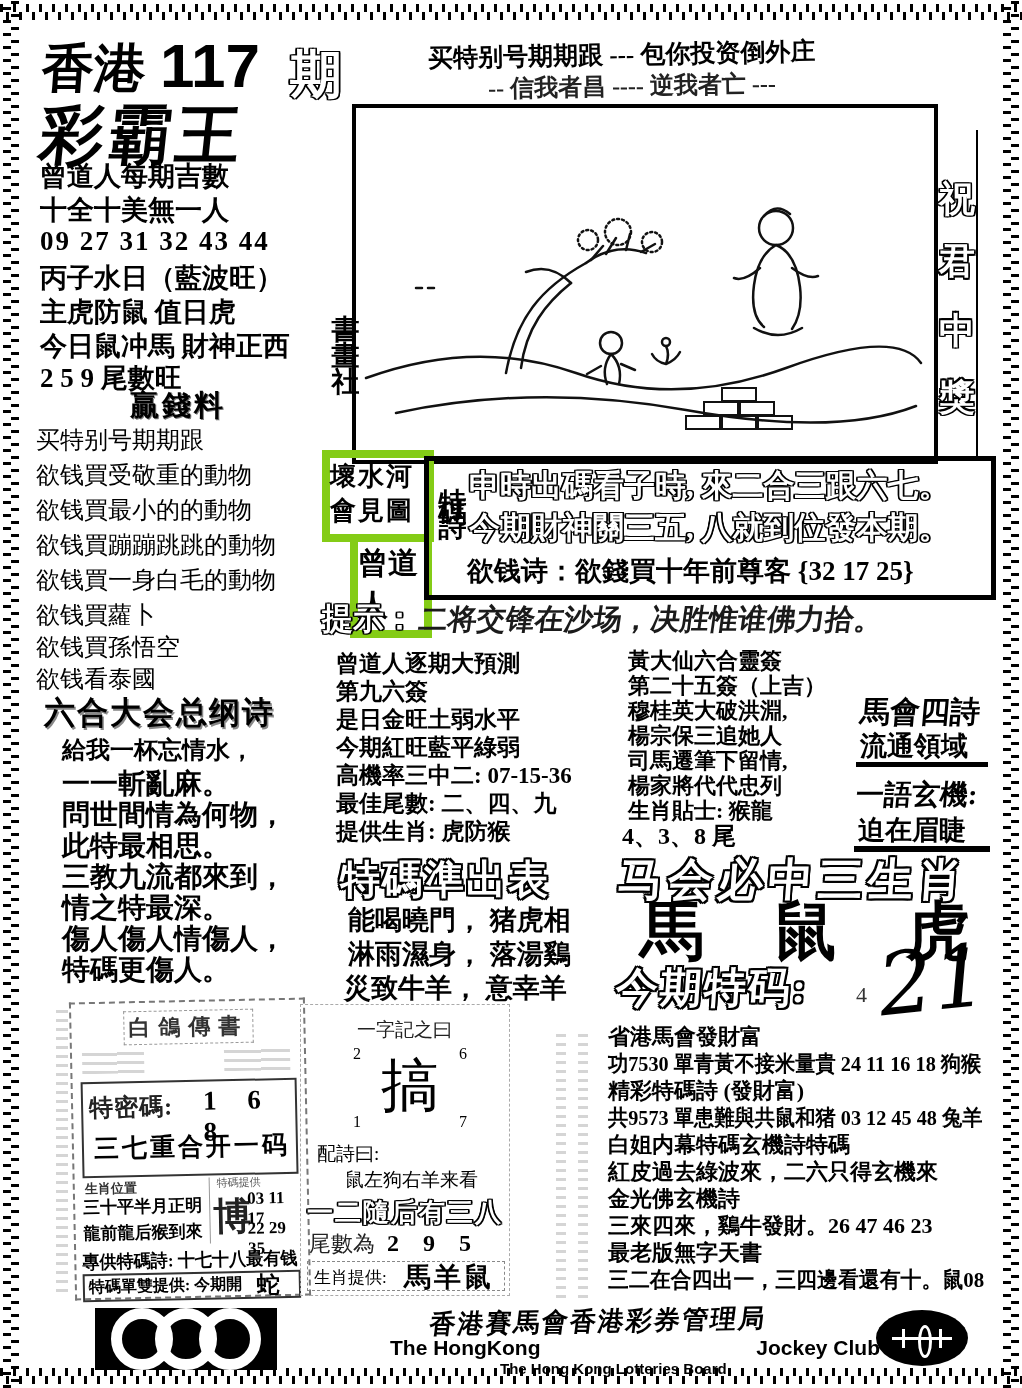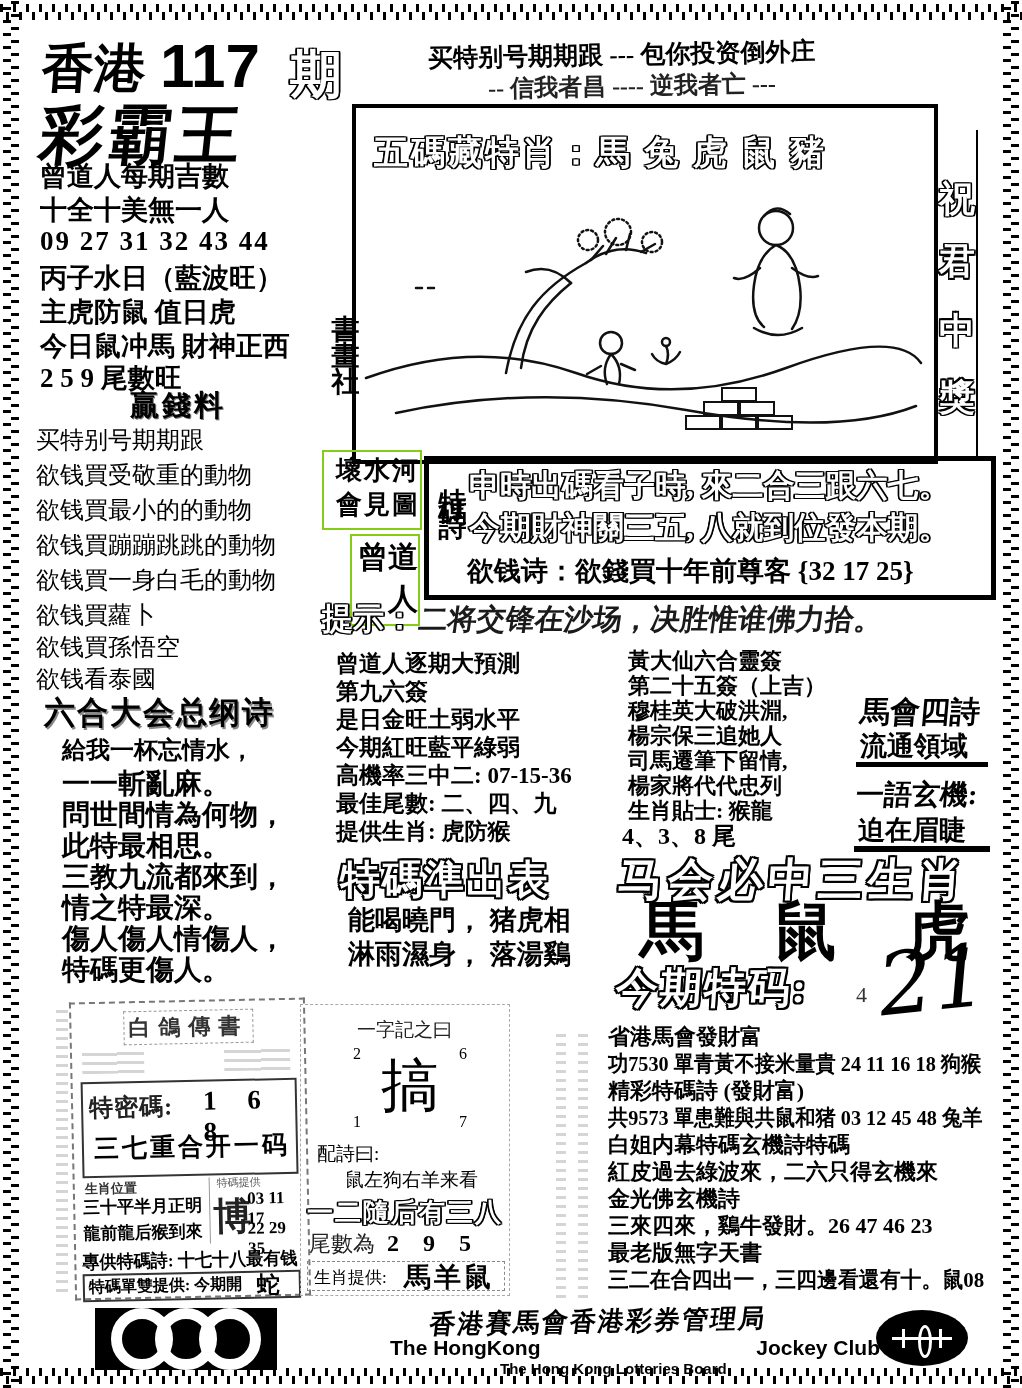--- a/index.html
+++ b/index.html
@@ -20,21 +20,21 @@
   .mh::before{content:"";position:absolute;top:0;height:8px;left:0;right:0;
     background:repeating-linear-gradient(90deg,#000 0 3px,transparent 3px 13px);}
   .mh::after{content:"";position:absolute;top:8px;height:8px;left:0;right:0;
     background:repeating-linear-gradient(90deg,transparent 0 6px,#000 6px 9px,transparent 9px 13px);}
   .mv{position:absolute;width:16px;top:0;bottom:0;}
   .mv::before{content:"";position:absolute;left:0;width:8px;top:0;bottom:0;
     background:repeating-linear-gradient(0deg,#000 0 3px,transparent 3px 13px);}
   .mv::after{content:"";position:absolute;left:8px;width:8px;top:0;bottom:0;
     background:repeating-linear-gradient(0deg,transparent 0 6px,#000 6px 9px,transparent 9px 13px);}
   .noise{background:repeating-linear-gradient(0deg,#b9b9b9 0 3px,transparent 3px 9px);opacity:.6;}
-  .seal{border:2px solid #84cc16;text-align:right;font-weight:bold;}
+  .seal{border:8px solid #84cc16;text-align:left;font-weight:bold;}
   .rule{background:#000;}
   .handnum{font-style:italic;font-family:"DejaVu Serif",serif;}
 </style>
 </head>
 <body>
 
 <div id="page">
 
   <div class="mh" style="top:4px;"></div>
   <div class="mh" style="top:1368px;"></div>
@@ -77,21 +77,20 @@
     <div class="abs b nw" style="left:62px;top:765px;font-size:28px;">一一斬亂麻。</div>
     <div class="abs b nw" style="left:62px;top:796px;font-size:28px;">問世間情為何物，</div>
     <div class="abs b nw" style="left:62px;top:827px;font-size:28px;">此特最相思。</div>
     <div class="abs b nw" style="left:62px;top:858px;font-size:28px;">三教九流都來到，</div>
     <div class="abs b nw" style="left:62px;top:889px;font-size:28px;">情之特最深。</div>
     <div class="abs b nw" style="left:62px;top:920px;font-size:28px;">傷人傷人情傷人，</div>
     <div class="abs b nw" style="left:62px;top:951px;font-size:28px;">特碼更傷人。</div>
   </div>
 
   <div class="abs" style="left:352px;top:104px;width:578px;height:352px;border:4px solid #000;">
-    <div class="abs outline-thin nw" style="left:18px;top:22px;font-size:34px;letter-spacing:3px;">五碼藏特肖：馬  兔  虎  鼠  豬</div>
     <svg class="abs" style="left:0;top:60px;" width="570" height="286" viewBox="0 0 570 286">
       <g fill="none" stroke="#111" stroke-width="2.5" stroke-linecap="round">
 
         <path d="M10,210 Q120,170 220,205 T430,200 T565,195"></path>
         <path d="M40,245 Q180,215 330,242 T560,238"></path>
 
         <path d="M150,205 C160,150 185,120 230,95 M165,200 C170,160 190,135 215,115"></path>
         <path d="M230,95 C250,80 270,78 290,85 M215,115 C200,100 185,98 170,104"></path>
         <path d="M235,92 l12,-14 M250,86 l10,-16 M270,82 l4,-16 M285,84 l14,-8"></path>
         <circle cx="262" cy="64" r="13" stroke-dasharray="2,3"></circle>
@@ -146,20 +145,21 @@
     <div class="abs b nw" style="left:336px;top:704px;font-size:23px;">是日金旺土弱水平</div>
     <div class="abs b nw" style="left:336px;top:732px;font-size:23px;">今期紅旺藍平綠弱</div>
     <div class="abs b nw" style="left:336px;top:760px;font-size:23px;">高機率三中二: 07-15-36</div>
     <div class="abs b nw" style="left:336px;top:788px;font-size:23px;">最佳尾數: 二、四、九</div>
     <div class="abs b nw" style="left:336px;top:816px;font-size:23px;">提供生肖: 虎防猴</div>
   </div>
 
   <div class="abs outline nw" style="left:340px;top:852px;font-size:40px;letter-spacing:2px;">特碼準出表</div>
   <div class="abs b nw" style="left:348px;top:902px;font-size:27px;">能喝曉門， 猪虎相</div>
   <div class="abs b nw" style="left:348px;top:936px;font-size:27px;">淋雨濕身， 落湯鷄</div>
+  <div class="abs b nw" style="left:344px;top:970px;font-size:27px;">災致牛羊， 意幸羊</div>
 
   <div>
     <div class="abs b nw" style="left:628px;top:646px;font-size:22px;">黃大仙六合靈簽</div>
     <div class="abs b nw" style="left:628px;top:671px;font-size:22px;">第二十五簽（上吉）</div>
     <div class="abs b nw" style="left:628px;top:696px;font-size:22px;">穆桂英大破洪淵,</div>
     <div class="abs b nw" style="left:628px;top:721px;font-size:22px;">楊宗保三追她人</div>
     <div class="abs b nw" style="left:628px;top:746px;font-size:22px;">司馬遷筆下留情,</div>
     <div class="abs b nw" style="left:628px;top:771px;font-size:22px;">楊家將代代忠列</div>
     <div class="abs b nw" style="left:628px;top:796px;font-size:22px;">生肖貼士: 猴龍</div>
     <div class="abs b nw" style="left:622px;top:820px;font-size:24px;">4、3、8 尾</div>

